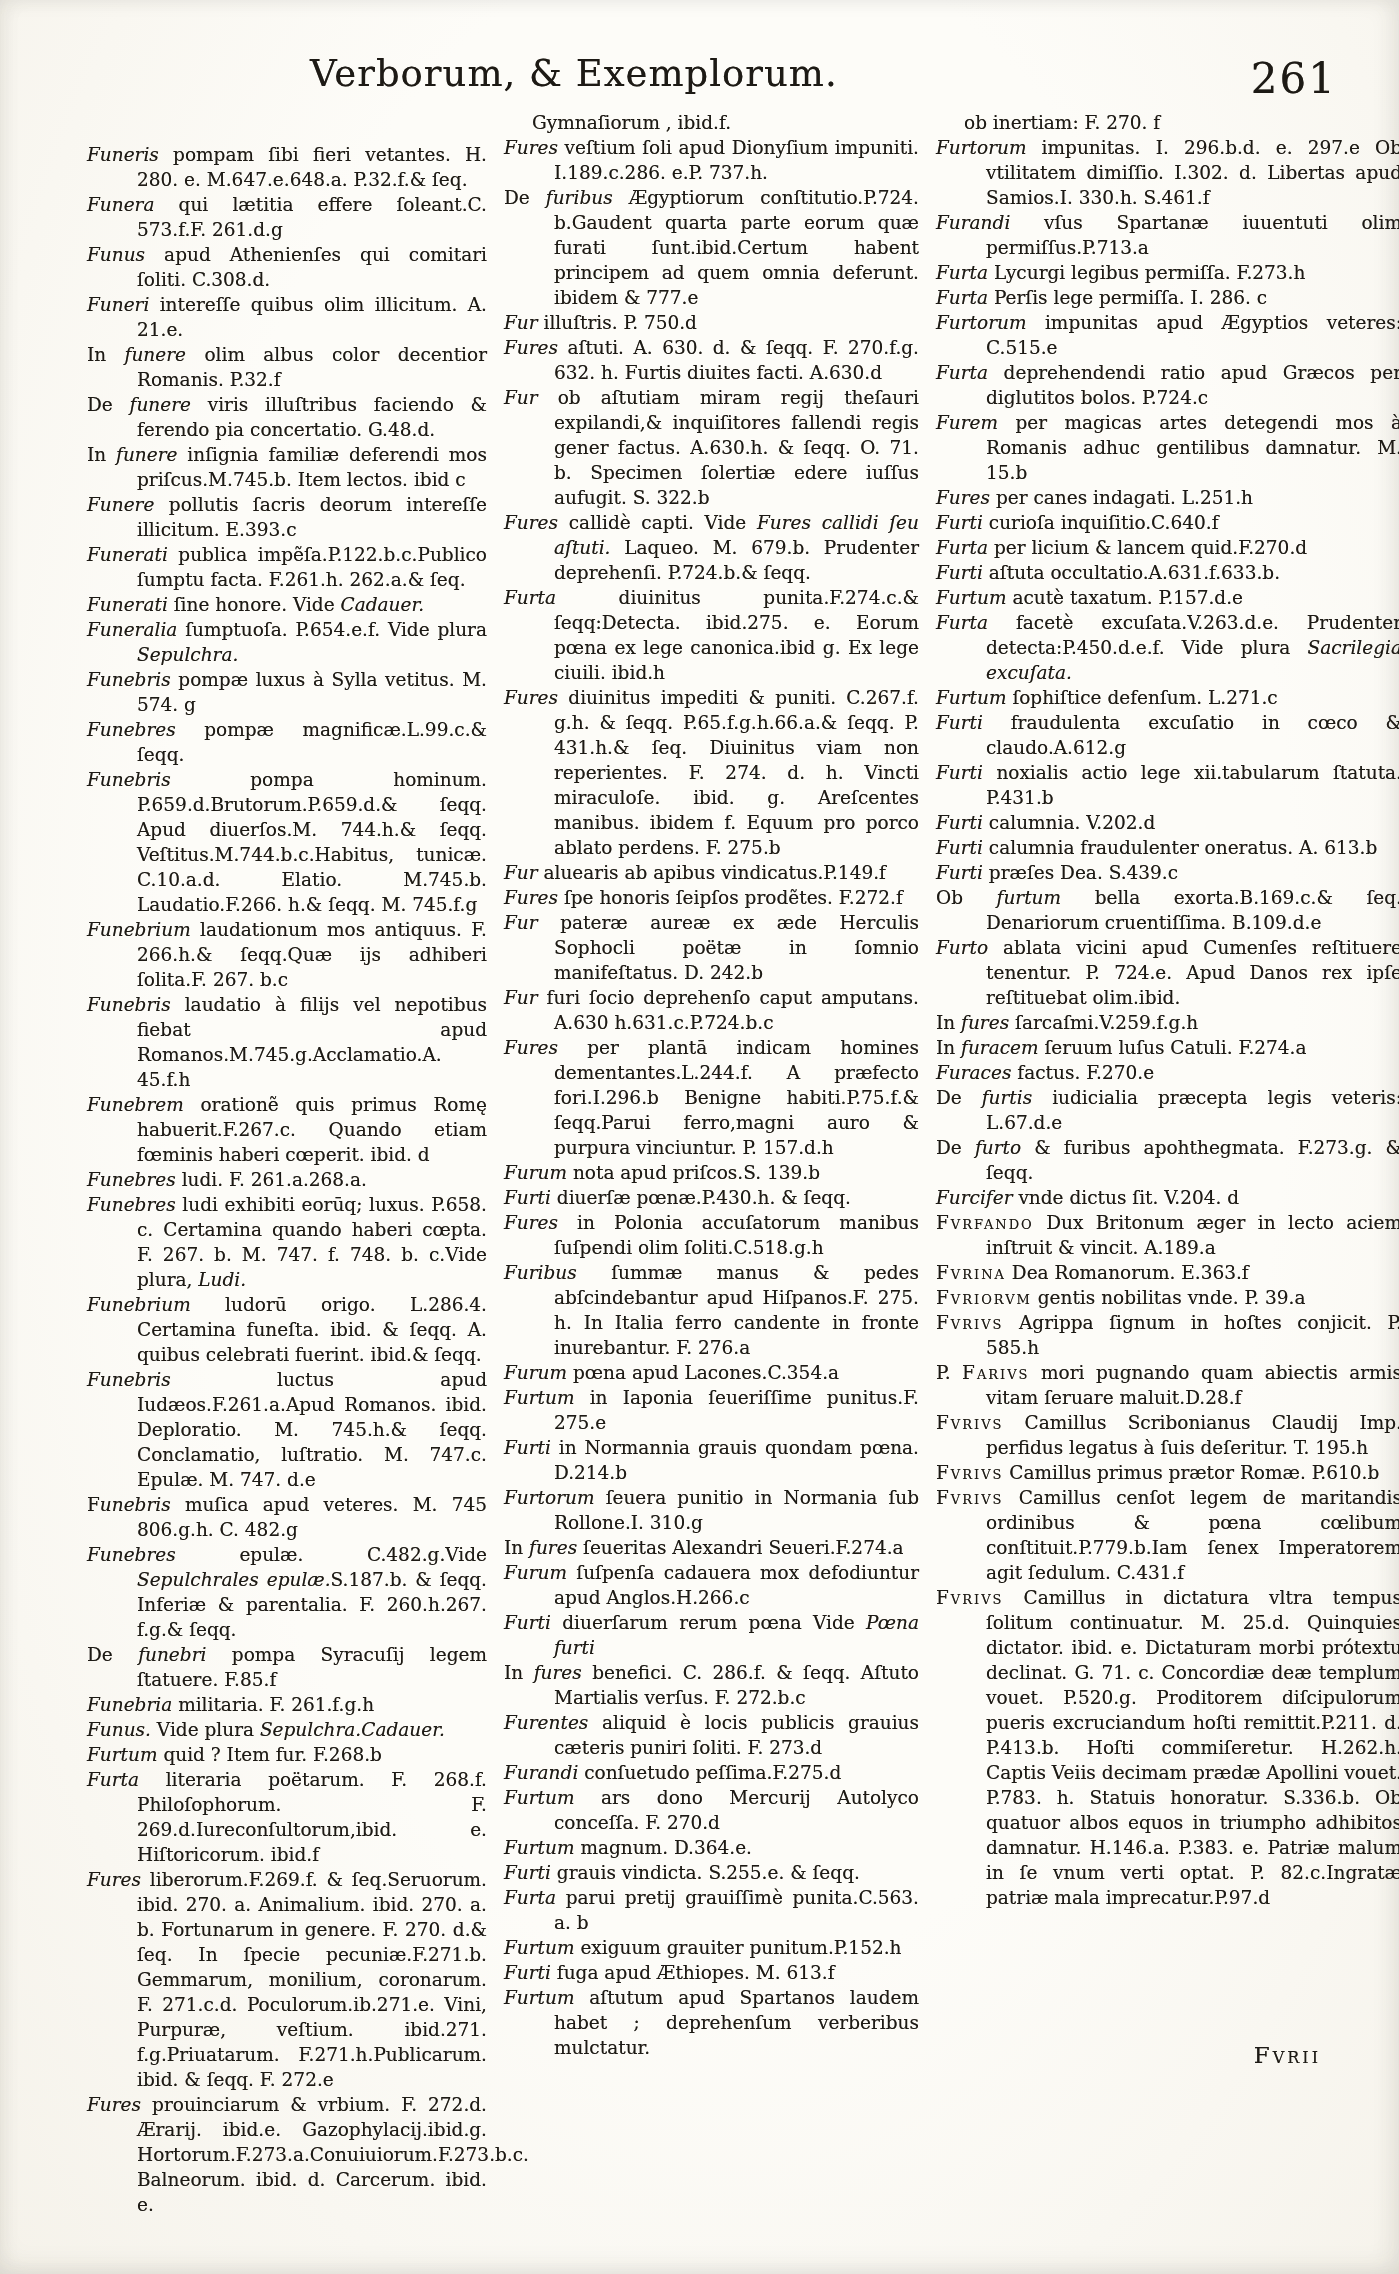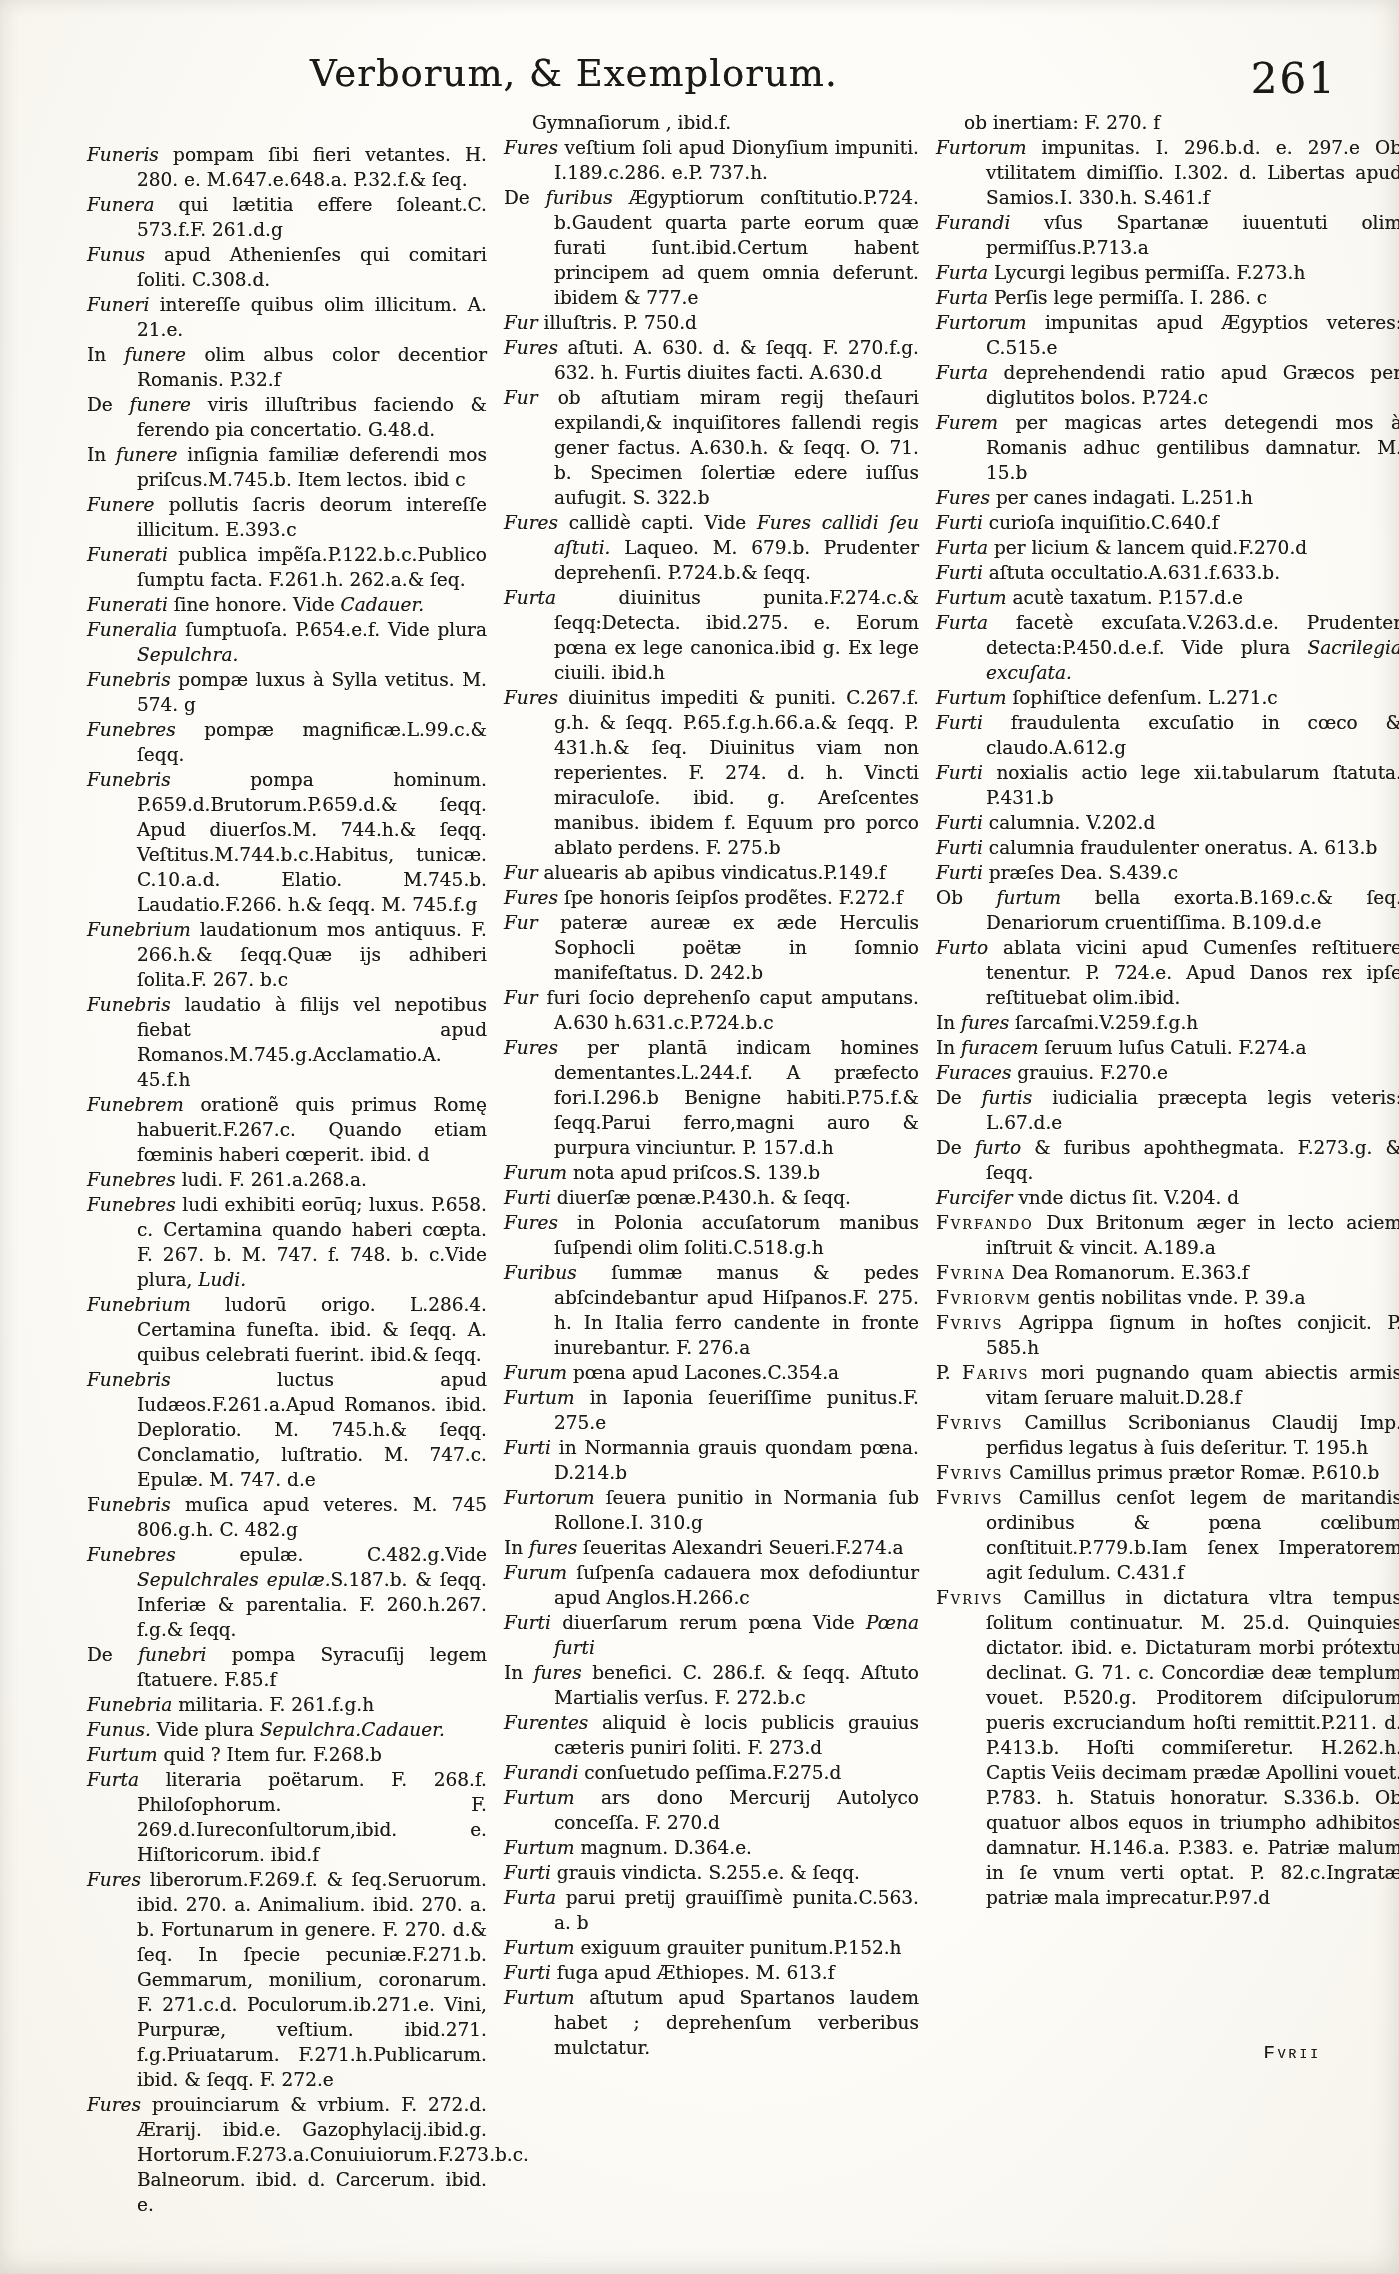--- a/index.html
+++ b/index.html
@@ -41,23 +41,22 @@
     text-align:justify;
     text-indent:-50px;
     padding-left:50px;
   }
   p.entry.cont{text-indent:0;padding-left:28px;}
   .i{font-style:italic;}
   .r{font-style:normal;}
   .sc{font-variant:small-caps;letter-spacing:2px;}
   .catchword{
     position:absolute;top:2042px;right:78px;
-    font-size:19px;font-variant:small-caps;letter-spacing:3px;
+    font-size:23px;font-variant:small-caps;letter-spacing:3px;
     text-shadow:0 0 .45px rgba(25,18,8,.55);
-    font-family:Liberation Mono, monospace;
   }
 </style>
 </head>
 <body>
 
 <div class="sheet">
   <div class="running-title">Verborum, &amp; Exemplorum.</div>
   <div class="folio">261</div>
 
   <div class="columns">
@@ -148,21 +147,21 @@
         <p class="entry"><span class="i">Furtum</span><span class="r"> ſophiſtice defenſum. L.271.c</span></p>
         <p class="entry"><span class="i">Furti</span><span class="r"> fraudulenta excuſatio in cœco &amp; claudo.A.612.g</span></p>
         <p class="entry"><span class="i">Furti</span><span class="r"> noxialis actio lege xii.tabularum ſtatuta. P.431.b</span></p>
         <p class="entry"><span class="i">Furti</span><span class="r"> calumnia. V.202.d</span></p>
         <p class="entry"><span class="i">Furti</span><span class="r"> calumnia fraudulenter oneratus. A. 613.b</span></p>
         <p class="entry"><span class="i">Furti</span><span class="r"> præſes Dea. S.439.c</span></p>
         <p class="entry"><span class="r">Ob </span><span class="i">furtum</span><span class="r"> bella exorta.B.169.c.&amp; ſeq. Denariorum cruentiſſima. B.109.d.e</span></p>
         <p class="entry"><span class="i">Furto</span><span class="r"> ablata vicini apud Cumenſes reſtituere tenentur. P. 724.e. Apud Danos rex ipſe reſtituebat olim.ibid.</span></p>
         <p class="entry"><span class="r">In </span><span class="i">fures</span><span class="r"> ſarcaſmi.V.259.f.g.h</span></p>
         <p class="entry"><span class="r">In </span><span class="i">furacem</span><span class="r"> ſeruum luſus Catuli. F.274.a</span></p>
-        <p class="entry"><span class="i">Furaces</span><span class="r"> grauius. F.270.e</span></p>
+        <p class="entry"><span class="i">Furaces</span><span class="r"> factus. F.270.e</span></p>
         <p class="entry"><span class="r">De </span><span class="i">furtis</span><span class="r"> iudicialia præcepta legis veteris: L.67.d.e</span></p>
         <p class="entry"><span class="r">De </span><span class="i">furto</span><span class="r"> &amp; furibus apohthegmata. F.273.g. &amp; ſeqq.</span></p>
         <p class="entry"><span class="i">Furcifer</span><span class="r"> vnde dictus ſit. V.204. d</span></p>
         <p class="entry"><span class="sc">Fvrfando</span><span class="r"> Dux Britonum æger in lecto aciem inſtruit &amp; vincit. A.189.a</span></p>
         <p class="entry"><span class="sc">Fvrina</span><span class="r"> Dea Romanorum. E.363.f</span></p>
         <p class="entry"><span class="sc">Fvriorvm</span><span class="r"> gentis nobilitas vnde. P. 39.a</span></p>
         <p class="entry"><span class="sc">Fvrivs</span><span class="r"> Agrippa ſignum in hoſtes conjicit. P. 585.h</span></p>
         <p class="entry"><span class="r">P. </span><span class="sc">Farivs</span><span class="r"> mori pugnando quam abiectis armis vitam ſeruare maluit.D.28.f</span></p>
         <p class="entry"><span class="sc">Fvrivs</span><span class="r"> Camillus Scribonianus Claudij Imp. perfidus legatus à ſuis deſeritur. T. 195.h</span></p>
         <p class="entry"><span class="sc">Fvrivs</span><span class="r"> Camillus primus prætor Romæ. P.610.b</span></p>

